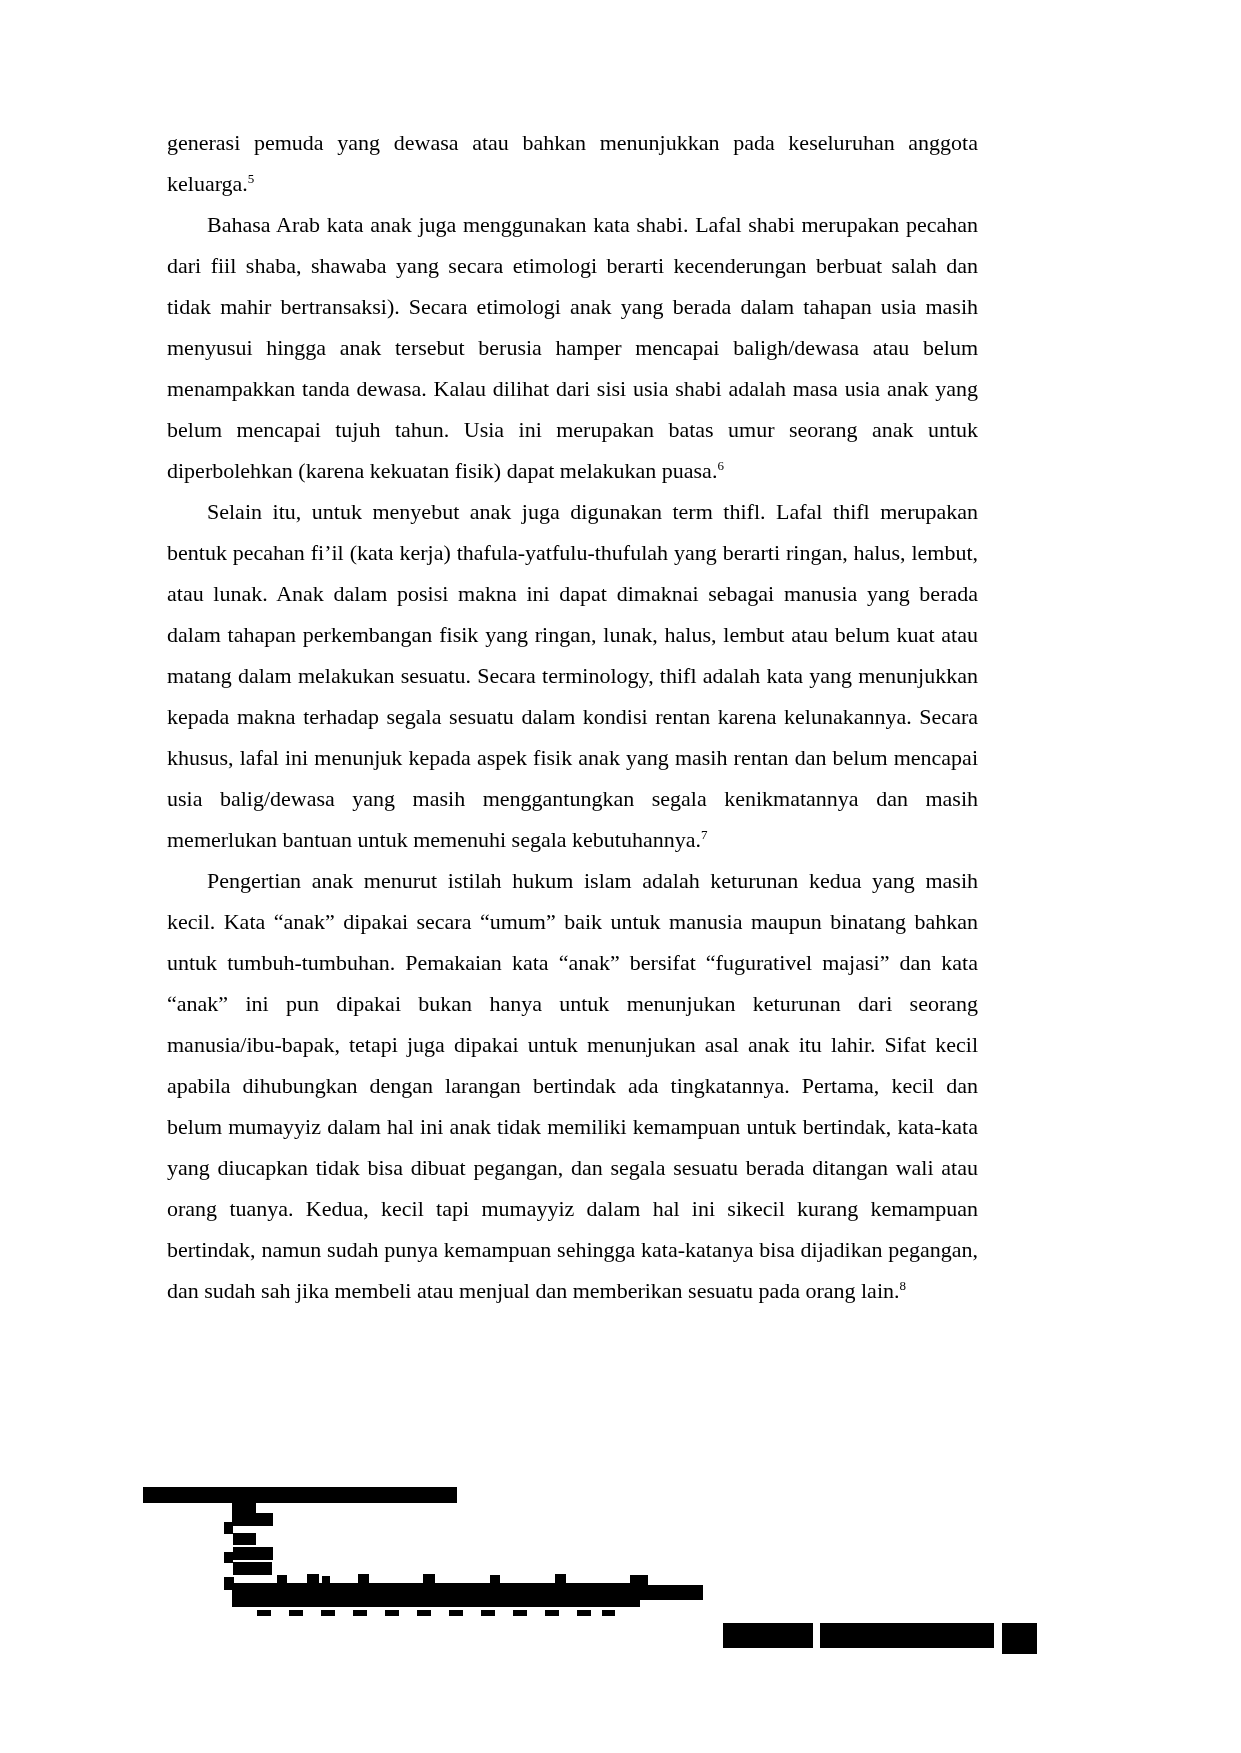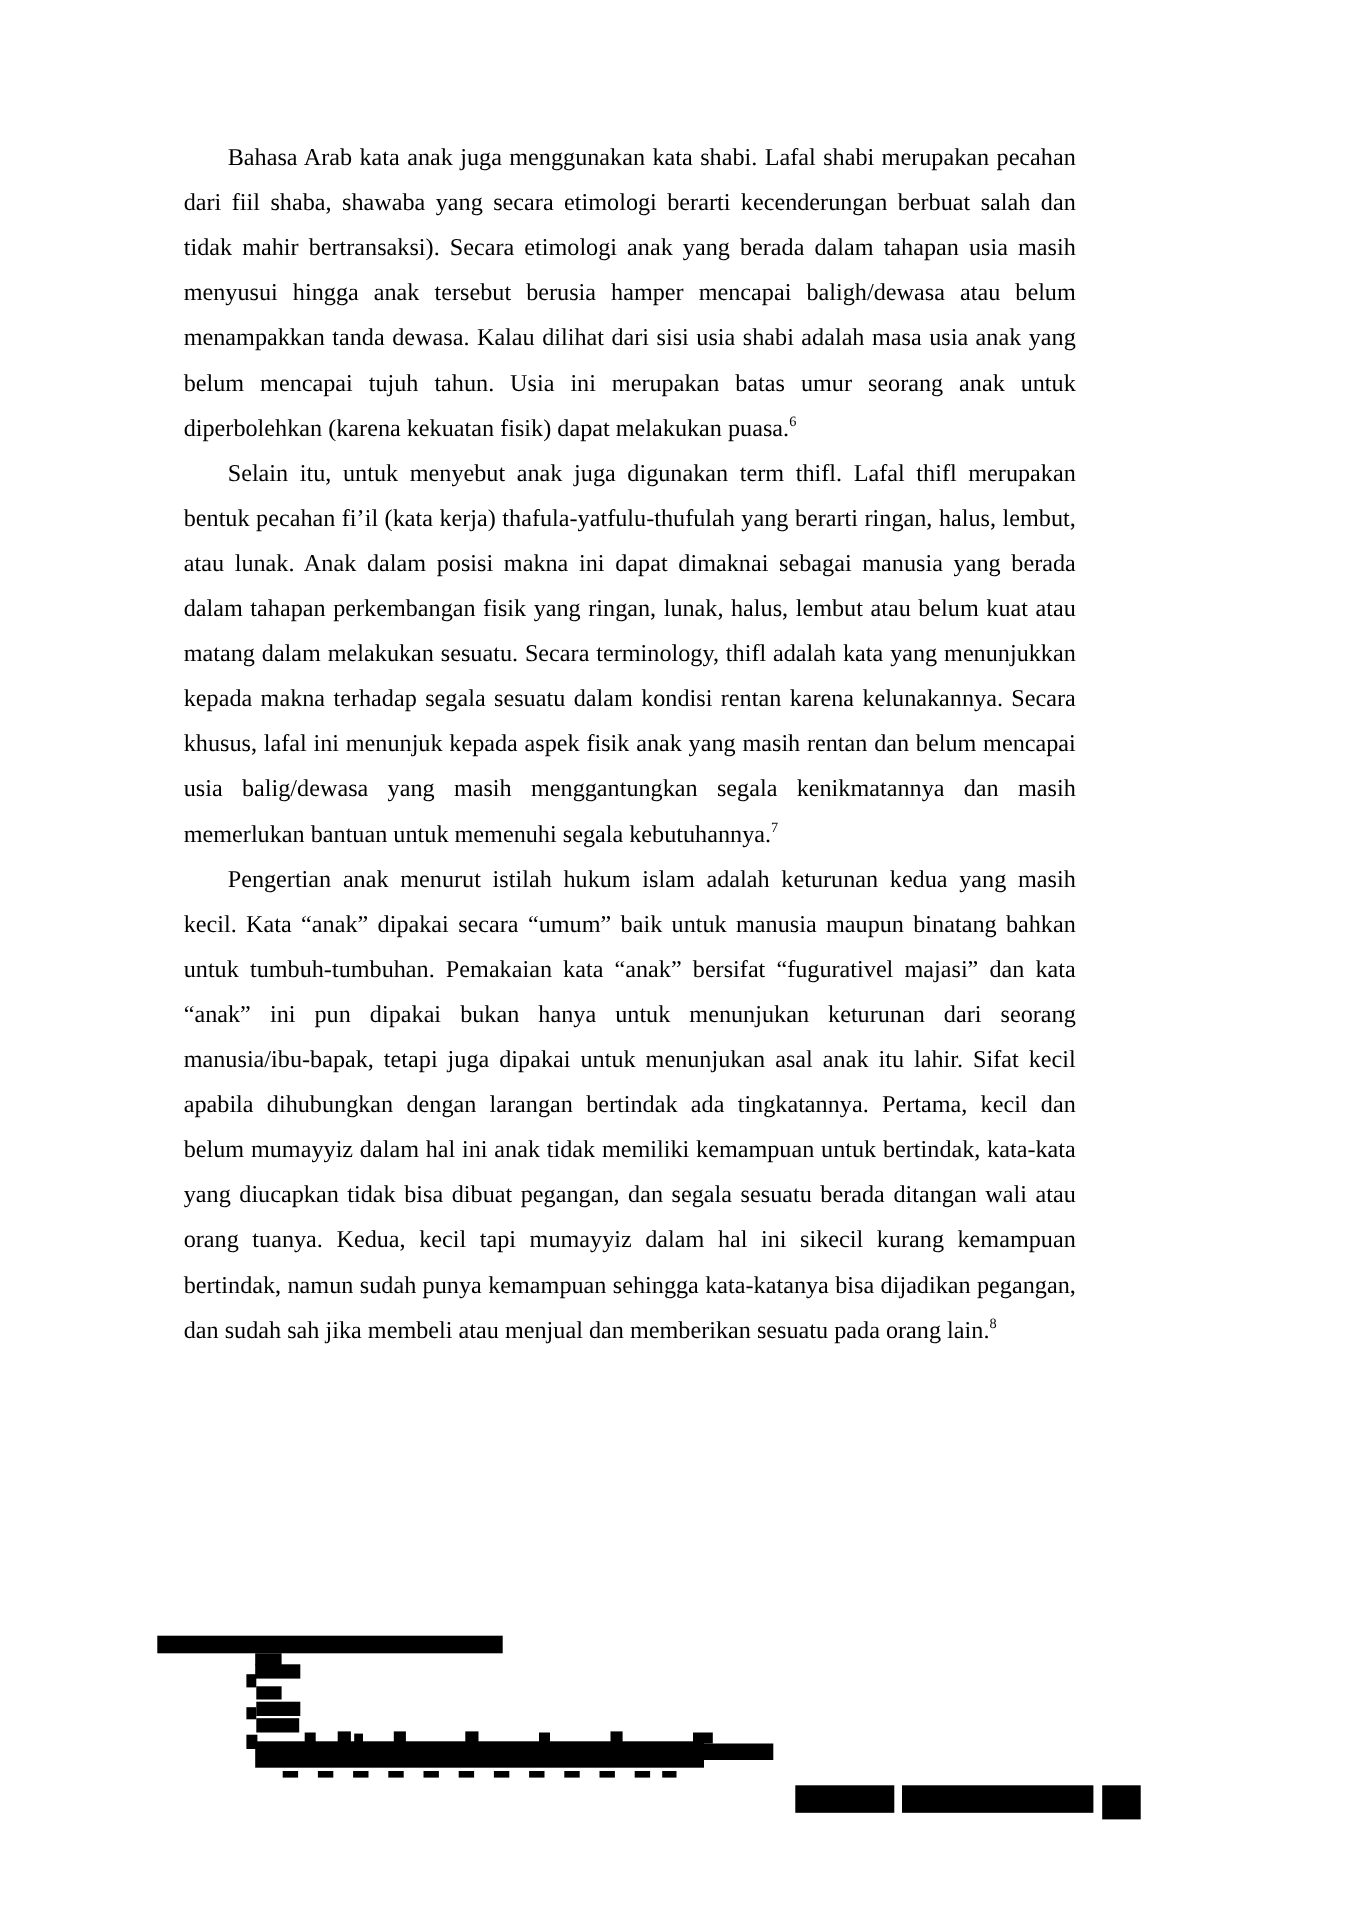--- a/index.html
+++ b/index.html
@@ -37,20 +37,21 @@
   }
   .redaction { position: absolute; }
 </style>
 </head>
 <body>
 
 <div class="page" style="background: rgb(255, 255, 255); color: rgb(0, 0, 0);">
 
   <div class="text-block">
 
+    <p class="para"><span>generasi pemuda yang dewasa atau bahkan menunjukkan pada keseluruhan anggota keluarga.</span><sup>5</sup></p>
 
     <p class="para indented"><span>Bahasa Arab kata anak juga menggunakan kata shabi. Lafal shabi merupakan pecahan dari fiil shaba, shawaba yang secara etimologi berarti kecenderungan berbuat salah dan tidak mahir bertransaksi). Secara etimologi anak yang berada dalam tahapan usia masih menyusui hingga anak tersebut berusia hamper mencapai baligh/dewasa atau belum menampakkan tanda dewasa. Kalau dilihat dari sisi usia shabi adalah masa usia anak yang belum mencapai tujuh tahun. Usia ini merupakan batas umur seorang anak untuk diperbolehkan (karena kekuatan fisik) dapat melakukan puasa.</span><sup>6</sup></p>
 
     <p class="para indented"><span>Selain itu, untuk menyebut anak juga digunakan term thifl. Lafal thifl merupakan bentuk pecahan fi’il (kata kerja) thafula-yatfulu-thufulah yang berarti ringan, halus, lembut, atau lunak. Anak dalam posisi makna ini dapat dimaknai sebagai manusia yang berada dalam tahapan perkembangan fisik yang ringan, lunak, halus, lembut atau belum kuat atau matang dalam melakukan sesuatu. Secara terminology, thifl adalah kata yang menunjukkan kepada makna terhadap segala sesuatu dalam kondisi rentan karena kelunakannya. Secara khusus, lafal ini menunjuk kepada aspek fisik anak yang masih rentan dan belum mencapai usia balig/dewasa yang masih menggantungkan segala kenikmatannya dan masih memerlukan bantuan untuk memenuhi segala kebutuhannya.</span><sup>7</sup></p>
 
     <p class="para indented"><span>Pengertian anak menurut istilah hukum islam adalah keturunan kedua yang masih kecil. Kata “anak” dipakai secara “umum” baik untuk manusia maupun binatang bahkan untuk tumbuh-tumbuhan. Pemakaian kata “anak” bersifat “fugurativel majasi” dan kata “anak” ini pun dipakai bukan hanya untuk menunjukan keturunan dari seorang manusia/ibu-bapak, tetapi juga dipakai untuk menunjukan asal anak itu lahir. Sifat kecil apabila dihubungkan dengan larangan bertindak ada tingkatannya. Pertama, kecil dan belum mumayyiz dalam hal ini anak tidak memiliki kemampuan untuk bertindak, kata-kata yang diucapkan tidak bisa dibuat pegangan, dan segala sesuatu berada ditangan wali atau orang tuanya. Kedua, kecil tapi mumayyiz dalam hal ini sikecil kurang kemampuan bertindak, namun sudah punya kemampuan sehingga kata-katanya bisa dijadikan pegangan, dan sudah sah jika membeli atau menjual dan memberikan sesuatu pada orang lain.</span><sup>8</sup></p>
 
   </div>
 
   <div class="redactions-layer">

